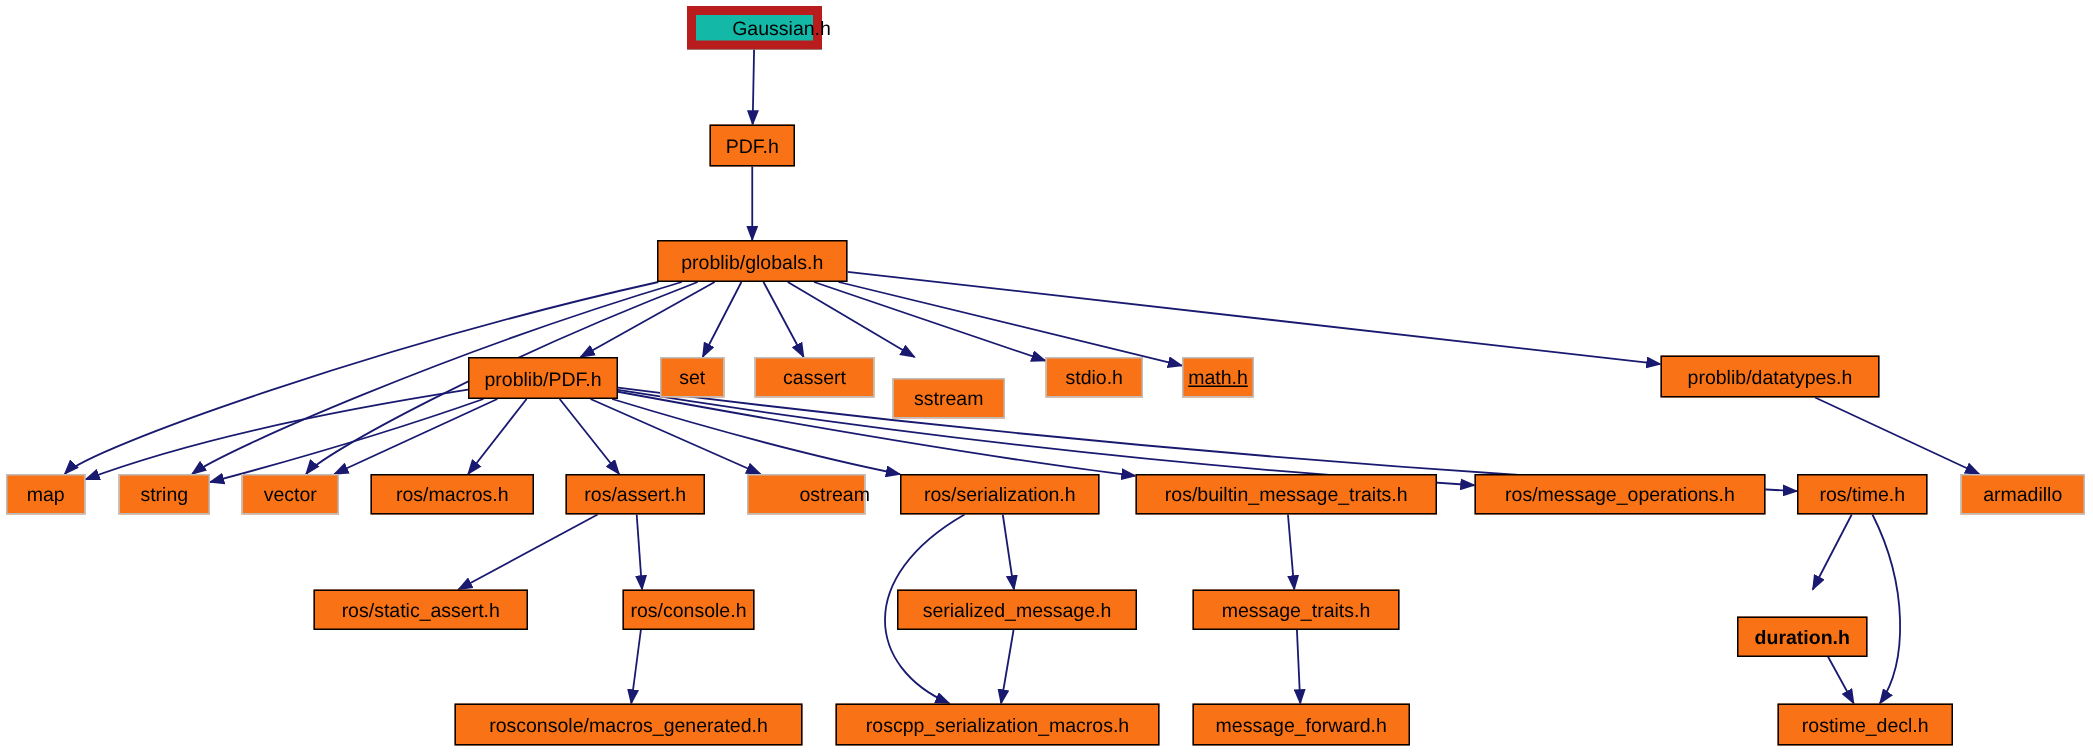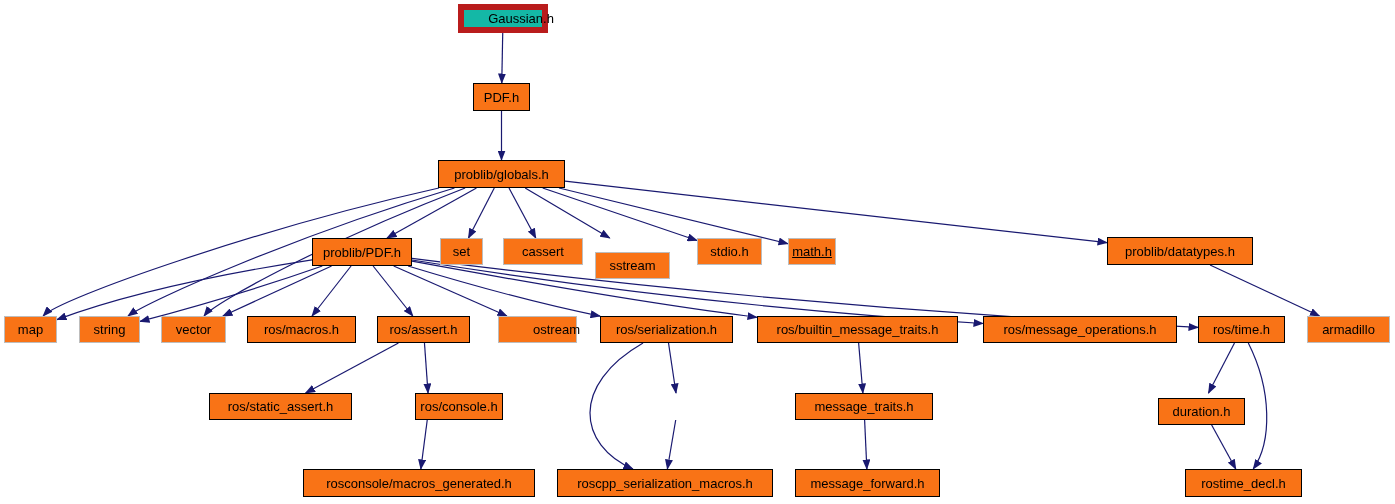--- a/index.html
+++ b/index.html
@@ -74,19 +74,20 @@
     <div class="node doc" style="left: 247px; top: 316px; width: 109px; height: 27px;">ros/macros.h</div>
     <div class="node doc" style="left: 377px; top: 316px; width: 93px; height: 27px;">ros/assert.h</div>
     <div class="node ext" style="left: 498px; top: 316px; width: 79px; height: 27px; padding-left: 38px;">ostream</div>
     <div class="node doc" style="left: 757px; top: 316px; width: 201px; height: 27px;">ros/builtin_message_traits.h</div>
     <div class="node doc" style="left: 600px; top: 316px; width: 133px; height: 27px;">ros/serialization.h</div>
     <div class="node doc" style="left: 983px; top: 316px; width: 194px; height: 27px;">ros/message_operations.h</div>
     <div class="node doc" style="left: 1198px; top: 316px; width: 87px; height: 27px;">ros/time.h</div>
     <div class="node ext" style="left: 1307px; top: 316px; width: 83px; height: 27px;">armadillo</div>
     <div class="node doc" style="left: 209px; top: 393px; width: 143px; height: 27px;">ros/static_assert.h</div>
     <div class="node doc" style="left: 375px; top: 393px; width: 88px; height: 27px; margin-left: 40px;">ros/console.h</div>
+    <div class="node doc" style="left: 598px; top: 393px; width: 160px; height: 27px;">serialized_message.h</div>
     <div class="node doc" style="left: 795px; top: 393px; width: 138px; height: 27px;">message_traits.h</div>
-    <div class="node doc" style="left: 1158px; top: 398px; width: 87px; height: 27px;">duration.h</div>
+    <div class="node doc" style="left: 1158px; top: 411px; width: 87px; height: 27px; font-weight: bold;">duration.h</div>
     <div class="node doc" style="left: 303px; top: 469px; width: 232px; height: 28px;">rosconsole/macros_generated.h</div>
     <div class="node doc" style="left: 557px; top: 469px; width: 216px; height: 28px;">roscpp_serialization_macros.h</div>
     <div class="node doc" style="left: 795px; top: 469px; width: 145px; height: 28px;">message_forward.h</div>
     <div class="node doc" style="left: 1185px; top: 469px; width: 117px; height: 28px;">rostime_decl.h</div>
   </div>
 
 </body></html>

